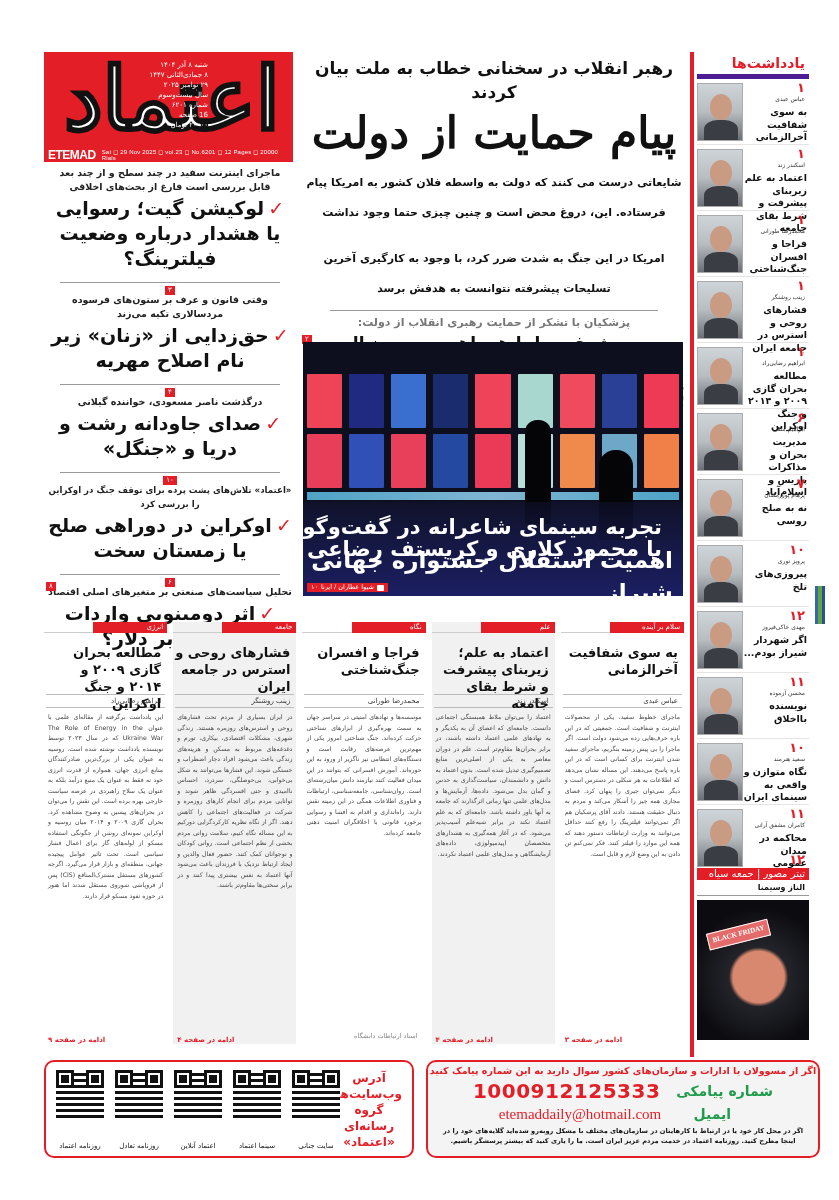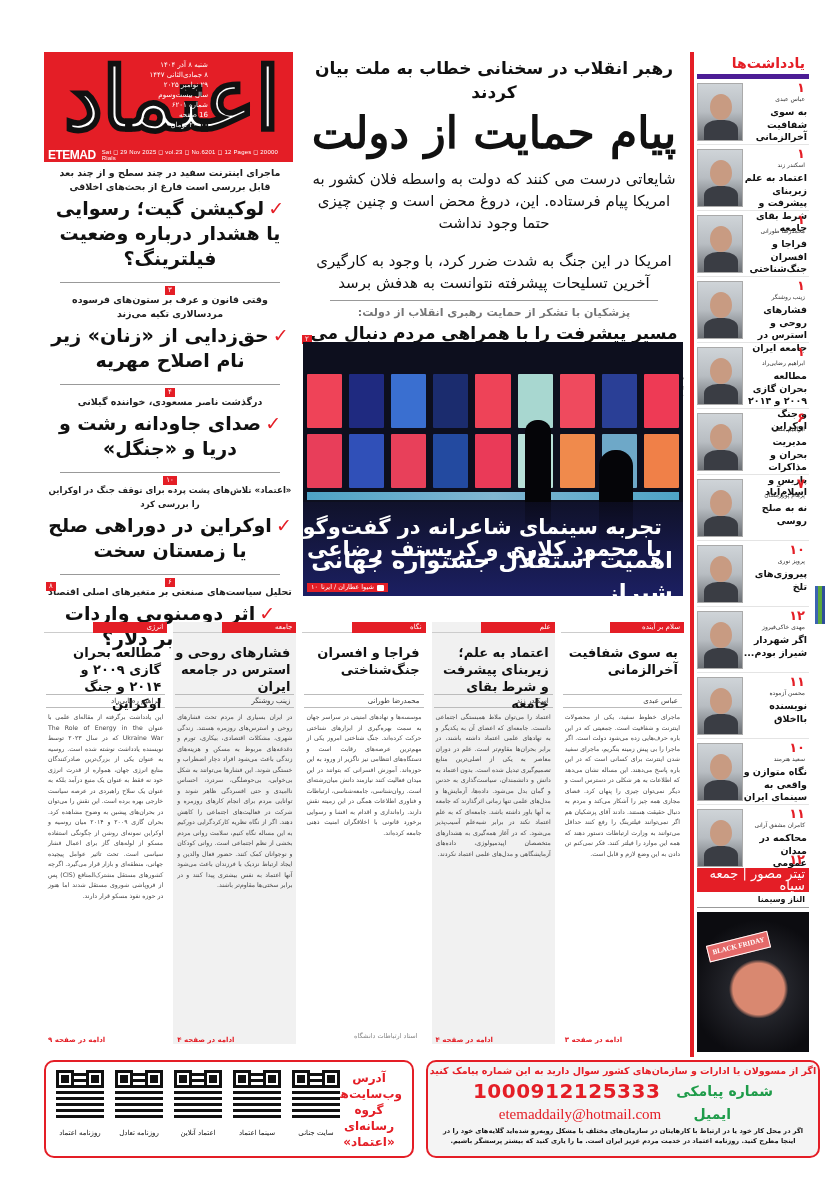--- a/index.html
+++ b/index.html
@@ -23,21 +23,21 @@
   .teaser .check { color: #e41e26; font-weight: normal; margin-left: 4px; }
   .divider { position: relative; height: 14px; margin: 4px 8px; }
   .divider::before { content: ""; position: absolute; left: 8px; right: 8px; top: 7px; border-top: 1px solid #999; }
   .page-tag { position: relative; display: inline-block; background: #e41e26; color: #fff; font-size: 7px; line-height: 9px; padding: 0 3px; top: 2px; }
   .corner-tag { position: absolute; left: 2px; bottom: 0; background: #e41e26; color: #fff; font-size: 7px; line-height: 9px; padding: 0 3px; }
 
   
   .lead { left: 300px; top: 52px; width: 388px; height: 290px; text-align: center; }
   .lead .overline { font-size: 17px; font-weight: bold; line-height: 24px; margin-top: 4px; }
   .lead .title { font-family: "DejaVu Serif", serif; font-size: 44px; font-weight: 900; line-height: 58px; letter-spacing: -1px; }
-  .lead .quote { font-size: 15px; font-weight: normal; line-height: 22px; margin-top: 6px; padding: 0 6px; }
+  .lead .quote { font-size: 11px; font-weight: bold; line-height: 30px; margin-top: 6px; padding: 0 6px; }
   .lead .sep { border-top: 1.5px solid #999; margin: 6px 30px 4px; }
   .lead .sub-kicker { font-size: 11px; color: #777; font-weight: bold; line-height: 16px; }
   .lead .sub-head { font-size: 17px; font-weight: bold; line-height: 24px; }
   .lead .body-cols { display: flex; gap: 10px; margin-top: 3px; padding: 0 4px; }
   .lead .body-cols p { flex: 1; font-size: 6px; line-height: 9px; color: #444; text-align: justify; }
 
   
   .photo { left: 303px; top: 342px; width: 380px; height: 254px; background: #0d0f1e; overflow: hidden; }
   .poster-grid { position: absolute; left: 4px; top: 32px; width: 372px; display: grid; grid-template-columns: repeat(9, 1fr); grid-gap: 6px 7px; }
   .poster { height: 54px; border-radius: 1px; }
@@ -60,21 +60,21 @@
   .note { position: relative; height: 66px; border-bottom: 1px solid #e4e4e4; }
   .note .portrait { position: absolute; left: 0; top: 4px; width: 46px; height: 58px; border: 1px solid #aaa; background: linear-gradient(180deg,#cfd4d8 0,#b8bdc2 50%,#6b6f74 100%); overflow: hidden; }
   .note .portrait::before { content: ""; position: absolute; left: 12px; top: 10px; width: 22px; height: 26px; border-radius: 50%; background: #c89b82; }
   .note .portrait::after { content: ""; position: absolute; left: 6px; top: 36px; width: 34px; height: 24px; border-radius: 40% 40% 0 0; background: #3a3d44; }
   .note .num { position: absolute; right: 4px; top: 2px; color: #e41e26; font-size: 13px; font-weight: bold; line-height: 14px; }
   .note .author { position: absolute; right: 4px; top: 16px; font-size: 6px; color: #333; line-height: 8px; white-space: nowrap; }
   .note .title { position: absolute; right: 2px; top: 27px; width: 64px; font-size: 9.5px; font-weight: bold; line-height: 12.5px; text-align: right; color: #111; }
 
   .caricature { left: 697px; top: 852px; width: 112px; height: 200px; }
   .caricature .num { text-align: right; color: #e41e26; font-size: 13px; font-weight: bold; padding-right: 4px; line-height: 16px; }
-  .caricature .bar { background: #e41e26; color: #fff; font-size: 13px; line-height: 12px; padding: 0 4px; text-align: right; }
+  .caricature .bar { background: #e41e26; color: #fff; font-size: 10px; line-height: 12px; padding: 0 4px; text-align: right; }
   .caricature .artist { font-size: 8px; font-weight: bold; text-align: right; padding: 3px 4px; border-bottom: 1px solid #999; }
   .caricature .img { margin-top: 4px; height: 140px; background: radial-gradient(circle at 55% 55%, #d98870 0 26%, #23242a 30%, #0c0c10 70%); position: relative; }
   .caricature .sign { position: absolute; left: 10px; top: 26px; background: #e56a6a; color: #fff; font-size: 7px; line-height: 9px; padding: 3px 4px; transform: rotate(-14deg); font-family: "Liberation Serif", serif; font-weight: bold; text-align: center; direction: ltr; border: 1px solid #fff; }
 
   
   .articles { left: 44px; top: 606px; width: 640px; height: 438px; display: flex; flex-direction: row; gap: 6px; }
   .article { flex: 1; position: relative; padding: 0 2px; margin-top: 16px; }
   .article.shaded { background: #f1f1f1; }
   .article .label { position: absolute; right: 0; top: 0; width: 60%; background: #e41e26; color: #fff; font-size: 7px; line-height: 11px; padding-right: 4px; text-align: right; }
   .article .label-rule { position: absolute; left: 0; top: 10px; width: 100%; border-top: 1px solid #ccc; }
@@ -87,21 +87,21 @@
   .qr-box { left: 44px; top: 1060px; width: 370px; height: 98px; border: 2px solid #e41e26; border-radius: 10px; }
   .qr-box .label { position: absolute; right: 10px; top: 8px; width: 66px; text-align: center; color: #e41e26; font-size: 12px; font-weight: bold; line-height: 16px; }
   .qr-row { position: absolute; left: 8px; top: 8px; width: 288px; display: flex; flex-direction: row; justify-content: space-between; }
   .qr { width: 52px; text-align: center; }
   .qr-code { width: 48px; height: 48px; margin: 0 auto; position: relative; background:
      repeating-linear-gradient(0deg, #111 0 3px, transparent 3px 6px),
      repeating-linear-gradient(90deg, #fff 0 2px, transparent 2px 5px); background-color: #fff; }
   .qr-code::before, .qr-code::after { content: ""; position: absolute; width: 12px; height: 12px; border: 3px solid #111; background: #fff; box-shadow: inset 0 0 0 2px #fff, inset 0 0 0 6px #111; }
   .qr-code::before { left: 0; top: 0; }
   .qr-code::after { right: 0; top: 0; }
-  .qr .cap { font-size: 7px; line-height: 10px; margin-top: 10px; color: #111; }
+  .qr .cap { font-size: 7px; line-height: 10px; margin-top: 23px; color: #111; }
 
   .sms-box { left: 426px; top: 1060px; width: 394px; height: 98px; border: 2px solid #e41e26; border-radius: 10px; background: #f4f4f4; text-align: center; }
   .sms-box .top { color: #e41e26; font-size: 9.5px; font-weight: bold; line-height: 14px; margin-top: 2px; }
   .sms-row { display: flex; flex-direction: row; justify-content: center; align-items: center; gap: 16px; margin-top: 2px; }
   .sms-row .lbl { color: #1f9c4a; font-size: 14px; font-weight: bold; line-height: 20px; min-width: 70px; text-align: center; }
   .sms-row .num { color: #e41e26; font-size: 20px; font-weight: 900; line-height: 22px; direction: ltr; font-family: "DejaVu Sans", sans-serif; letter-spacing: 0.5px; }
   .sms-row .mail { color: #e41e26; font-size: 15px; line-height: 20px; direction: ltr; font-family: "Liberation Serif", serif; }
   .sms-box .bottom { font-size: 6.6px; line-height: 10px; color: #111; font-weight: bold; padding: 2px 14px 0; text-align: center; }
 </style>
 </head>

